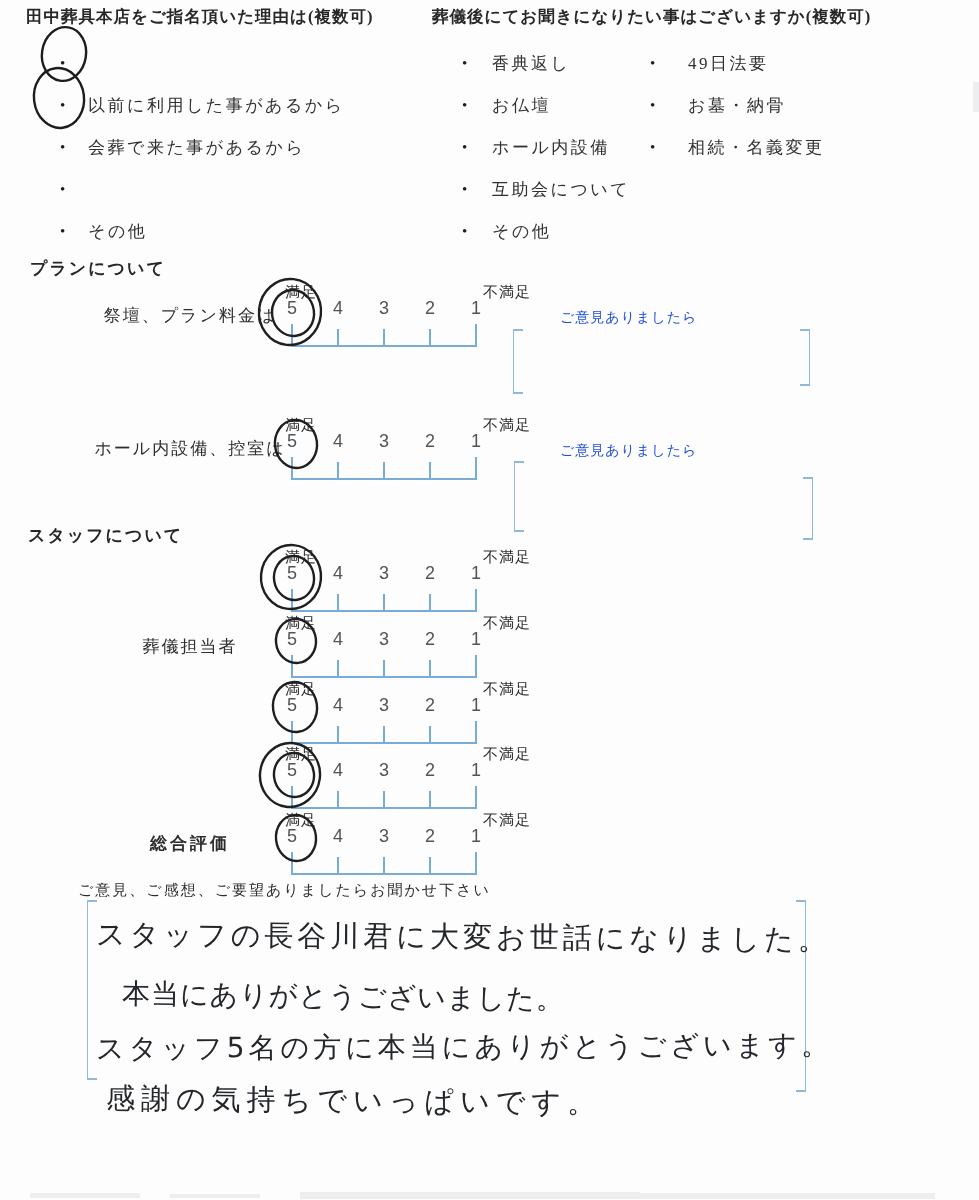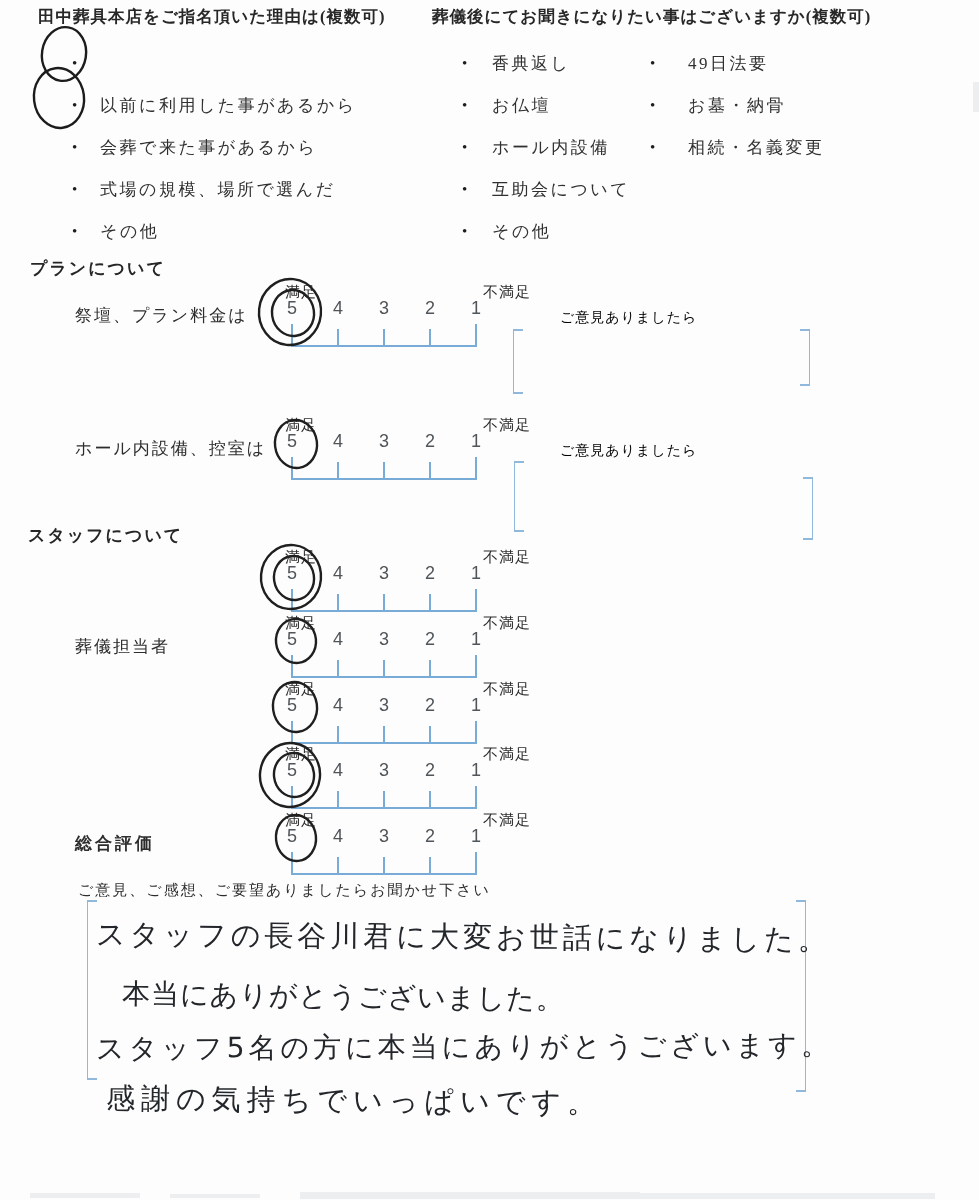--- a/index.html
+++ b/index.html
@@ -43,21 +43,21 @@
   .after .c2 .bullet{margin-left:0;margin-right:24px;}
 
   
   .part-title{
     font-size:17px;letter-spacing:2px;font-weight:600;color:#262626;white-space:nowrap;
   }
 
   
   .rr{position:absolute;left:0;width:620px;height:78px;}
   .rl{
-    position:absolute;left:75px;top:21px;width:230px;text-align:left;
+    position:absolute;left:75px;top:21px;width:230px;text-align:center;
     font-size:17px;letter-spacing:2px;color:#2d2d2d;white-space:nowrap;
   }
   .rl.bold{font-weight:700;letter-spacing:3px;}
   .sc{position:absolute;left:287px;top:0;width:250px;height:78px;}
   .mz{position:absolute;left:-2px;top:0;font-size:15px;letter-spacing:1px;color:#2d2d2d;}
   .fmz{position:absolute;left:196px;top:0;font-size:15px;letter-spacing:1px;color:#2d2d2d;white-space:nowrap;}
   .num{
     position:absolute;top:15px;width:22px;text-align:center;
     font-family:"Liberation Sans","DejaVu Sans",sans-serif;
     font-size:18px;color:var(--num);
@@ -72,57 +72,56 @@
   .hand-circle ellipse{fill:none;stroke:var(--ink);stroke-width:2.4;stroke-linecap:round;}
 
   
   .bl,.br{position:absolute;width:10px;}
   .bl{border-left:1.7px solid var(--blue2);}
   .bl::before,.bl::after{content:"";position:absolute;left:0;width:9px;height:1.7px;background:var(--blue2);}
   .bl::before{top:0}.bl::after{bottom:0}
   .br{border-right:1.7px solid var(--blue2);}
   .br::before,.br::after{content:"";position:absolute;right:0;width:9px;height:1.7px;background:var(--blue2);}
   .br::before{top:0}.br::after{bottom:0}
-  .cmt-label{font-size:14px;letter-spacing:1px;color:#000000;white-space:nowrap;}
+  .cmt-label{font-size:14px;letter-spacing:1px;color:#1d4ed8;white-space:nowrap;}
 
   
   .fc-label{font-size:15px;letter-spacing:2px;color:#2c2c2c;white-space:nowrap;}
   .hw{
     position:absolute;color:var(--hand);white-space:nowrap;
     font-family:"DejaVu Sans",sans-serif;
     transform-origin:left center;
   }
   .hw1{font-size:29px;letter-spacing:4px;transform:rotate(0.4deg);}
   .hw2{font-size:28px;letter-spacing:1px;transform:rotate(0.7deg);}
   .hw3{font-size:28px;letter-spacing:4px;transform:rotate(-0.3deg);}
   .hw4{font-size:29px;letter-spacing:6px;transform:rotate(0.5deg);}
 
   
   .art{position:absolute;background:#eceef0;}
 </style>
 </head>
 <body>
 
-<div class="abs reasons" style="left:38px;top:6px;width:400px;">
+<div class="abs reasons" style="left:26px;top:6px;width:400px;">
   <div class="sec-title">田中葬具本店をご指名頂いた理由は(複数可)</div>
   <div class="choice-list">
     <div class="choice-item">
       <span class="bullet">•</span>
     </div>
     <div class="choice-item">
       <span class="bullet">•</span>
       <span>以前に利用した事があるから</span>
     </div>
     <div class="choice-item">
       <span class="bullet">•</span>
       <span>会葬で来た事があるから</span>
     </div>
     <div class="choice-item">
       <span class="bullet">•</span>
-      <span>式場の規模、場所で選んだ</span>
     </div>
     <div class="choice-item">
       <span class="bullet">•</span>
       <span>その他</span>
     </div>
   </div>
 </div>
 
 <svg class="abs" style="left:28px;top:22px;" width="84" height="140" viewBox="0 0 84 140">
   <ellipse cx="36" cy="32" rx="22" ry="27" transform="rotate(9 36 32)" fill="none" stroke="#1c1c1c" stroke-width="2.4"></ellipse>

